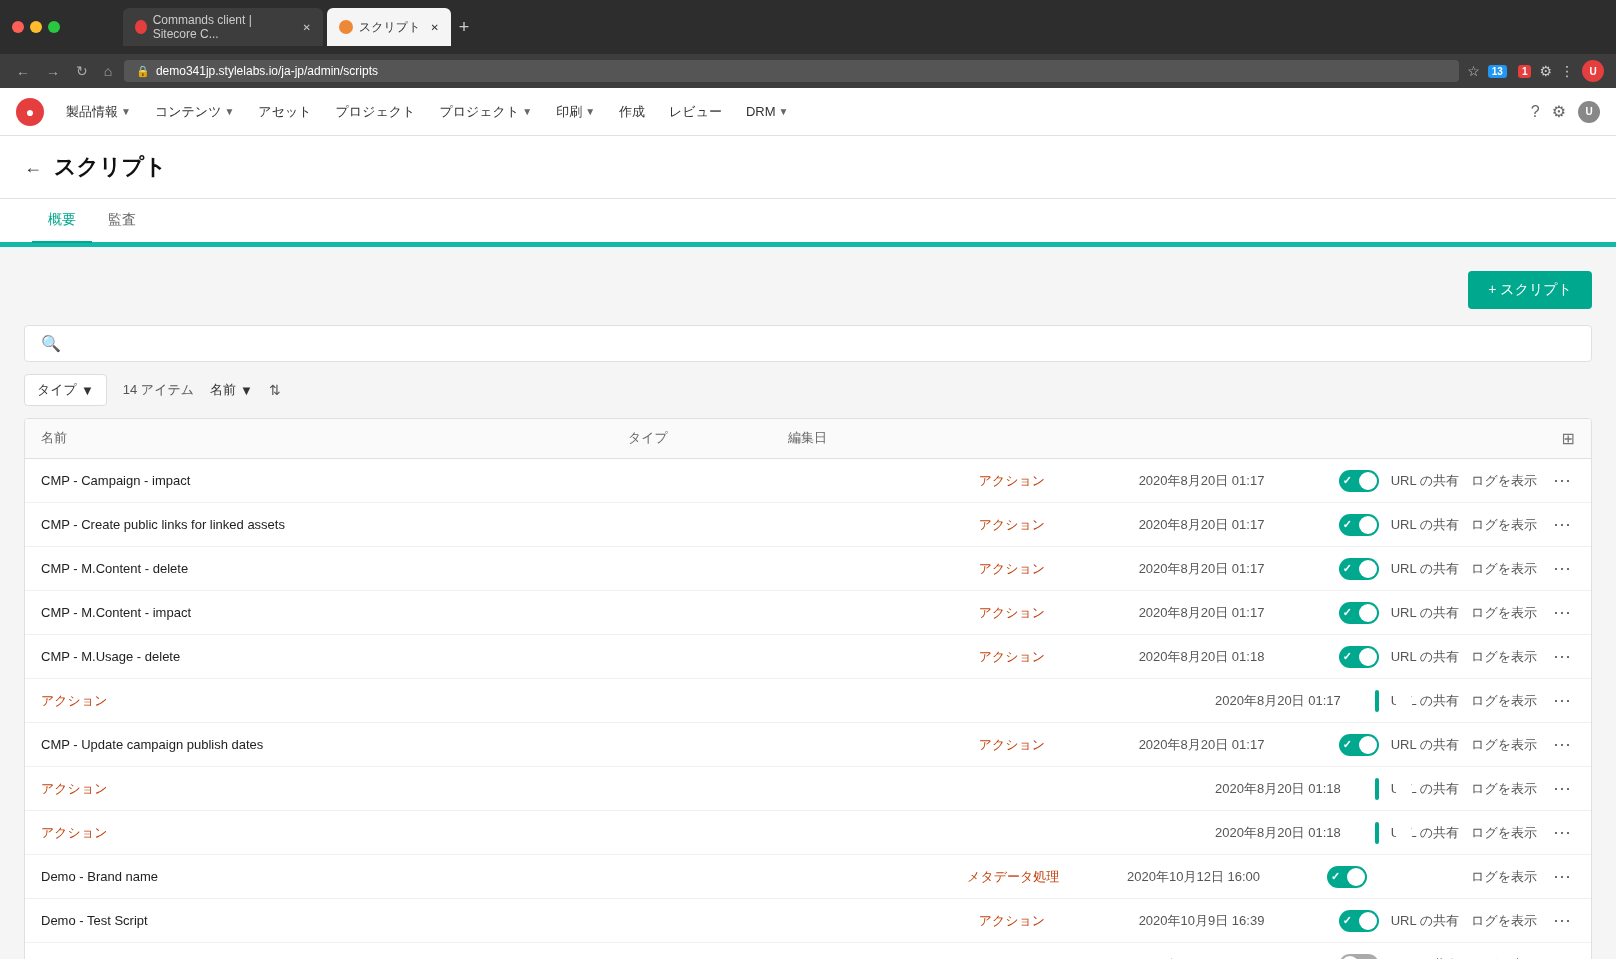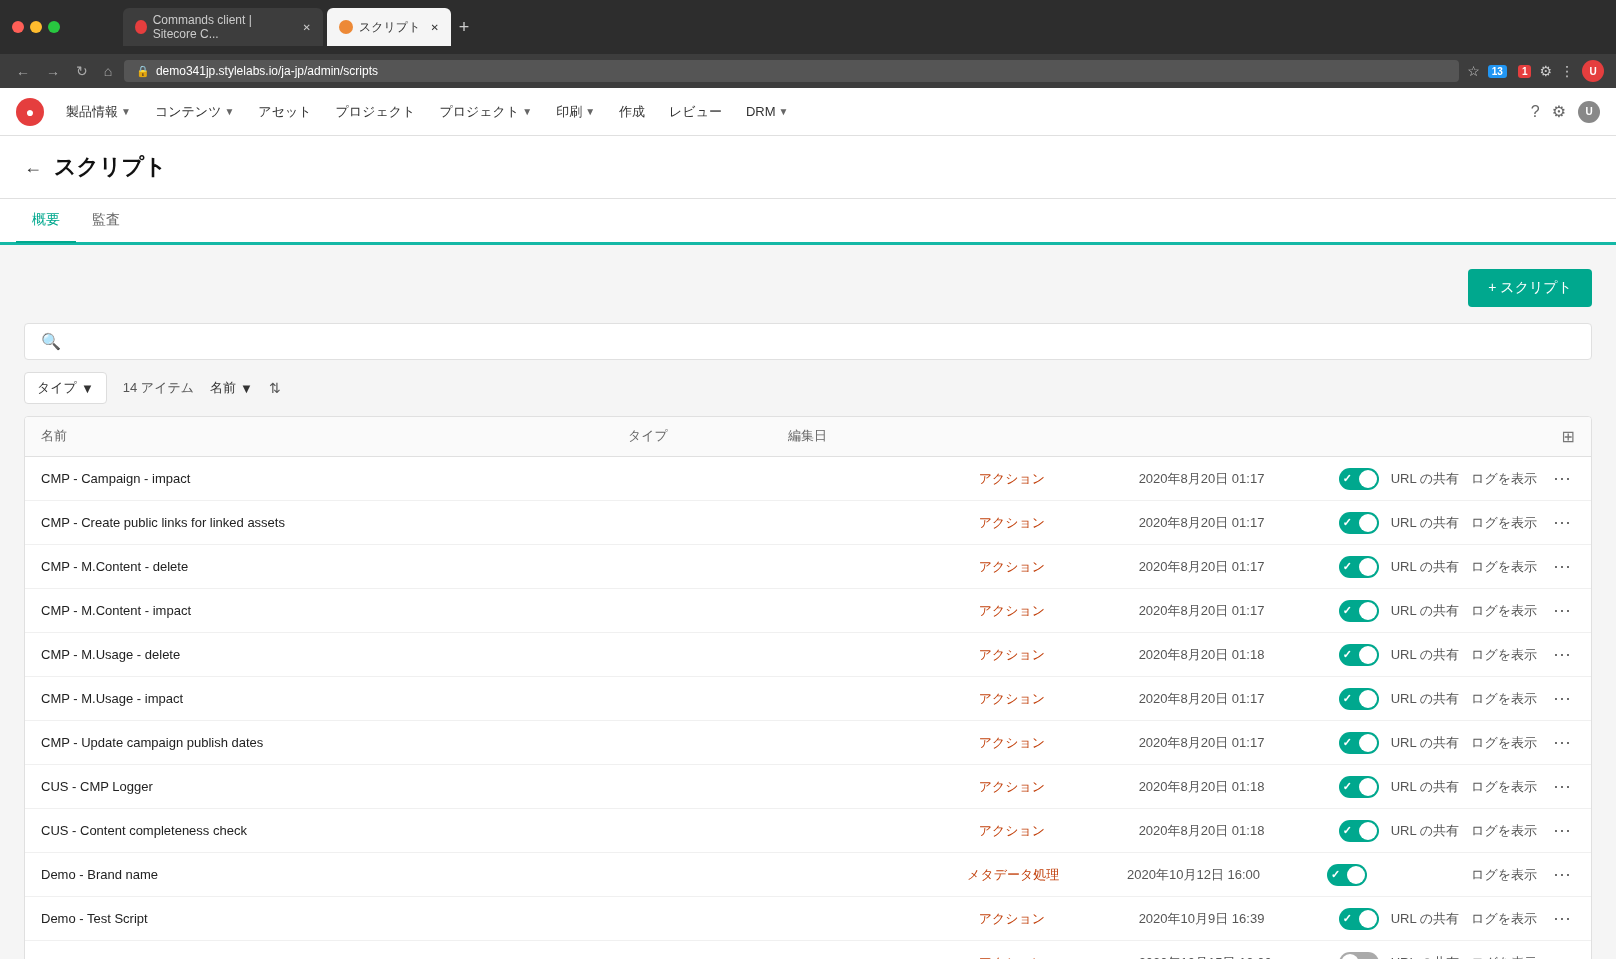--- a/index.html
+++ b/index.html
@@ -96,22 +96,22 @@
       display: flex;
       align-items: center;
       gap: 12px;
     }
     .back-btn { color: #333; background: none; border: none; cursor: pointer; font-size: 18px; }
     .page-title { font-size: 22px; font-weight: 600; color: #111; }
 
     
     .page-tabs {
       background: #fff;
-      border-bottom: 3px solid #14b8a6;
-      padding: 0 16px;
+      border-bottom: 5px solid #14b8a6;
+      padding: 0 32px;
       display: flex;
     }
     .page-tab {
       padding: 12px 16px;
       cursor: pointer;
       color: #666;
       font-size: 14px;
       border-bottom: 2px solid transparent;
       margin-bottom: -1px;
     }
@@ -480,21 +480,20 @@
       <div class="toggle-switch on">
         <span class="toggle-check">✓</span>
         <div class="toggle-knob"></div>
       </div>
       <span class="action-link">URL の共有</span>
       <span class="action-link">ログを表示</span>
       <button class="more-btn">···</button>
     </div>
   </div>
         <div class="table-row">
-    <div class="cell-name">CMP - M.Usage - impact</div>
     <div class="cell-type">アクション</div>
     <div class="cell-date">2020年8月20日 01:17</div>
     <div class="cell-actions">
       <div class="toggle-switch on">
         <span class="toggle-check">✓</span>
         <div class="toggle-knob"></div>
       </div>
       <span class="action-link">URL の共有</span>
       <span class="action-link">ログを表示</span>
       <button class="more-btn">···</button>
@@ -508,35 +507,33 @@
       <div class="toggle-switch on">
         <span class="toggle-check">✓</span>
         <div class="toggle-knob"></div>
       </div>
       <span class="action-link">URL の共有</span>
       <span class="action-link">ログを表示</span>
       <button class="more-btn">···</button>
     </div>
   </div>
         <div class="table-row">
-    <div class="cell-name">CUS - CMP Logger</div>
     <div class="cell-type">アクション</div>
     <div class="cell-date">2020年8月20日 01:18</div>
     <div class="cell-actions">
       <div class="toggle-switch on">
         <span class="toggle-check">✓</span>
         <div class="toggle-knob"></div>
       </div>
       <span class="action-link">URL の共有</span>
       <span class="action-link">ログを表示</span>
       <button class="more-btn">···</button>
     </div>
   </div>
         <div class="table-row">
-    <div class="cell-name">CUS - Content completeness check</div>
     <div class="cell-type">アクション</div>
     <div class="cell-date">2020年8月20日 01:18</div>
     <div class="cell-actions">
       <div class="toggle-switch on">
         <span class="toggle-check">✓</span>
         <div class="toggle-knob"></div>
       </div>
       <span class="action-link">URL の共有</span>
       <span class="action-link">ログを表示</span>
       <button class="more-btn">···</button>

